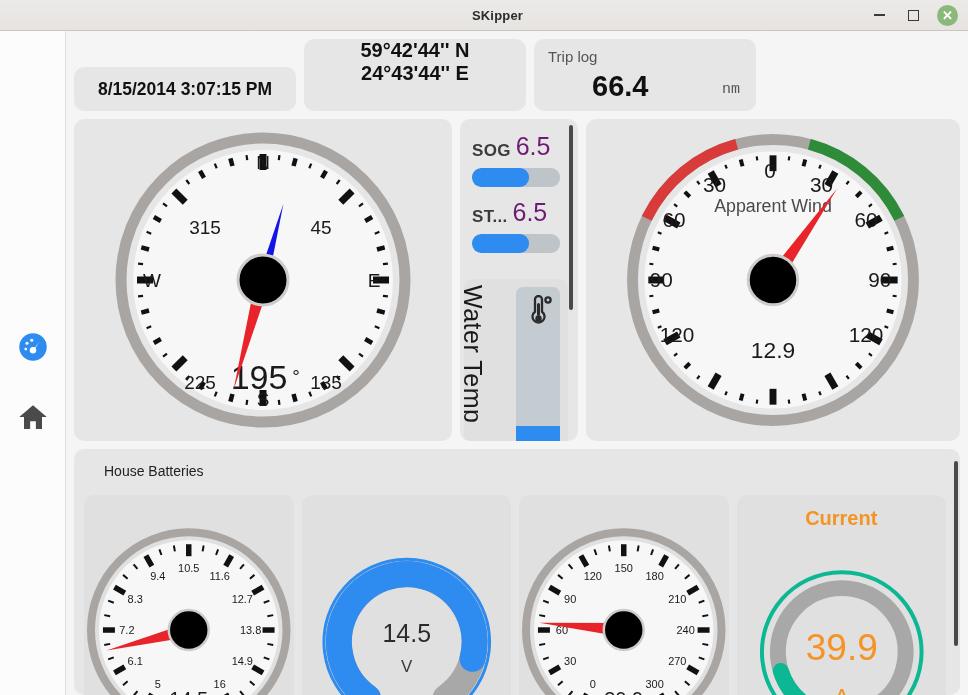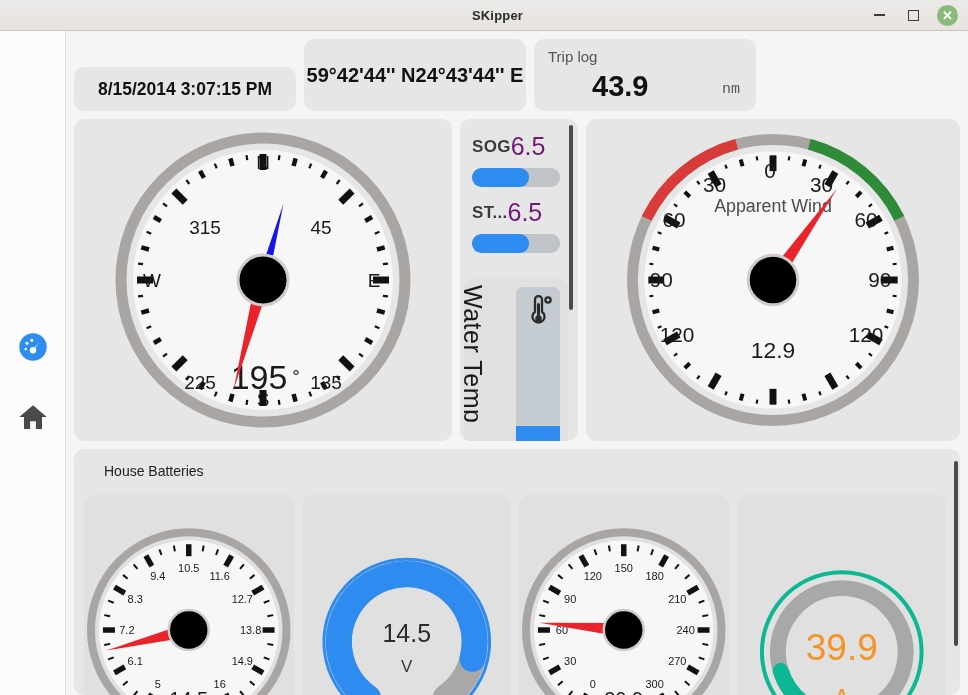--- a/index.html
+++ b/index.html
@@ -51,21 +51,21 @@
     position: relative;
   }
 
   .panel { background:#e6e6e6; border-radius: 10px; }
 
   
   #top-row { display:flex; gap: 8px; height: 72px; min-height:72px; }
   #cell-datetime { flex: 0 0 222px; display:flex; align-items:center; justify-content:center;margin-top:28px; }
   #cell-datetime .dt { font-size: 17.5px; font-weight: bold; color:#111; white-space:nowrap; }
 
-  #cell-position { flex: 0 0 222px; display:flex; flex-direction:row; align-items:center; justify-content:center; }
+  #cell-position { flex: 0 0 222px; display:flex; flex-direction:column; align-items:center; }
   #cell-position .coord { font-size: 20px; font-weight: bold; color:#111; line-height: 1.15; white-space:nowrap; }
 
   #cell-trip { flex: 0 0 222px; position: relative; }
   #cell-trip .lbl { position:absolute; left: 14px; top: 9px; font-size: 15px; color:#555; }
   #cell-trip .val { position:absolute; left: 58px; bottom: 8px; font-size: 29px; font-weight: bold; color:#111; }
   #cell-trip .unit { position:absolute; right: 16px; bottom: 13px; font-size: 15px; color:#555;font-family:Liberation Mono, monospace; }
 
   #cell-cog { flex: 1; display:flex; align-items:center; justify-content:space-between; padding: 0 18px 0 22px; }
   #cell-cog .lbl { font-size: 26px; color:#4a4a4a; }
   #cell-cog .val { font-size: 47px; font-weight: bold; color:#0a0a0a; letter-spacing:-1px; }
@@ -73,21 +73,21 @@
   
   #mid-row { display:flex; gap: 8px; height: 322px; min-height: 322px; }
   #panel-compass { flex: 0 0 378px; position: relative; }
   #panel-speeds { flex: 0 0 118px; position: relative; overflow:hidden; }
   #panel-wind { flex: 1; position: relative; }
 
   .gauge-svg { display:block; width:100%; height:100%; }
 
   
   .sp-card { position:absolute; left:4px; width: 104px; background:#e6e6e6; border-radius: 9px; }
-  .sp-row { display:flex; align-items:center; padding: 9px 0 0 8px; }
+  .sp-row { display:flex; align-items:flex-end; padding: 9px 0 0 8px; gap: 5px; }
   .sp-lbl { font-size: 17px; font-weight: bold; color:#3b3b3b; letter-spacing: .3px; }
   .sp-val { font-size: 25px; color:#701a75; }
   .sp-bar { margin: 7px 8px 9px 8px; height: 19px; border-radius: 9px; background:#bfc4c9; overflow:hidden; }
   .sp-bar-fill { height:100%; background:#2e8bf0; border-radius: 9px; }
 
   #card-sog { top: 4px; height: 72px; }
   #card-stw { top: 70px; height: 72px; }
   #card-watertemp { top: 160px; height: 180px; background:#e0e0e0; border-radius:9px; overflow:hidden; }
   #wt-label {
     position:absolute; left: -6px; top: 6px;
@@ -172,21 +172,21 @@
           <div class="dt">8/15/2014 3:07:15 PM</div>
         </div>
 
         <div class="panel" id="cell-position">
           <div class="coord">59°42'44'' N</div>
           <div class="coord">24°43'44'' E</div>
         </div>
 
         <div class="panel" id="cell-trip">
           <div class="lbl">Trip log</div>
-          <div class="val">43.9</div>
+          <div class="val">66.4</div>
           <div class="unit">nm</div>
         </div>
 
       </div>
 
       <div id="mid-row">
 
         <div class="panel" id="panel-compass">
           <svg class="gauge-svg" viewBox="0 0 378 322">
             <circle cx="189" cy="161" r="142" fill="none" stroke="#a9a5a3" stroke-width="11"></circle>
@@ -499,20 +499,21 @@
               <text x="105" y="186" text-anchor="middle" font-size="20" fill="#1a1a1a">39.9</text>
               <text x="105" y="200" text-anchor="middle" font-size="9" fill="#5a5a5a">Amps</text>
               <g id="amp-needle" transform="rotate(5 105 110)">
                 <polygon points="20,110 105,103 105,117" fill="#e8232a"></polygon>
               </g>
               <circle cx="105" cy="110" r="20" fill="#000" stroke="#cfcbc9" stroke-width="2.5"></circle>
             </svg>
           </div>
 
           <div class="batt-card">
+            <div class="cur-title">Current</div>
             <svg class="gauge-svg" viewBox="0 0 210 240">
               <path id="ca-outline" fill="none" stroke="#0cb894" stroke-width="4" d="M 59.11388509191633 197.53216354311937 A 80 80 0 1 1 150.88611490808373 197.5321635431193"></path>
               <path id="ca-track" fill="none" stroke="#a8a8a8" stroke-width="16" stroke-linecap="round" d="M 68.29110807353307 184.42573083449548 A 64 64 0 1 1 141.70889192646698 184.42573083449545"></path>
               <path id="ca-fill" fill="none" stroke="#0cb894" stroke-width="16" stroke-linecap="round" d="M 68.29110807353307 184.42573083449548 A 64 64 0 0 1 43.89530883182097 151.03199194097832"></path>
               <text x="105" y="140" text-anchor="middle" class="cur-val">39.9</text>
               <text x="105" y="186" text-anchor="middle" class="cur-unit">A</text>
             </svg>
           </div>
         </div>
 

